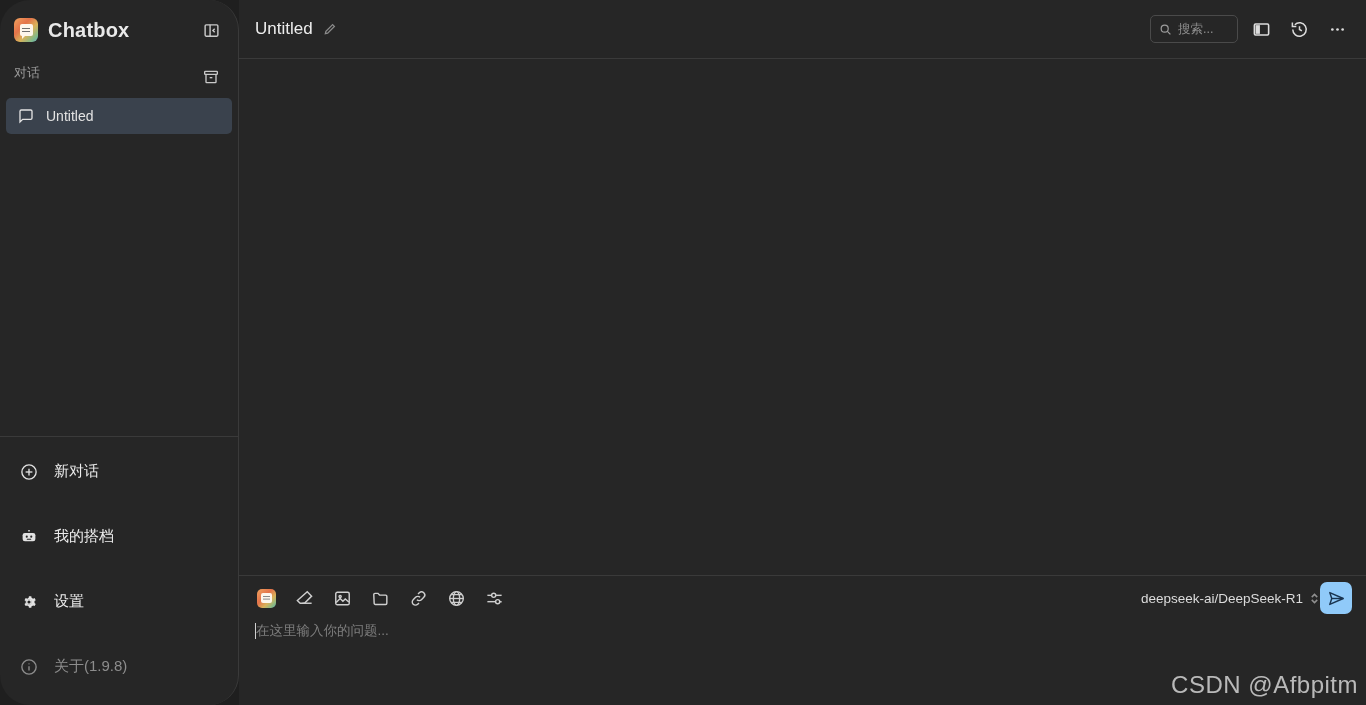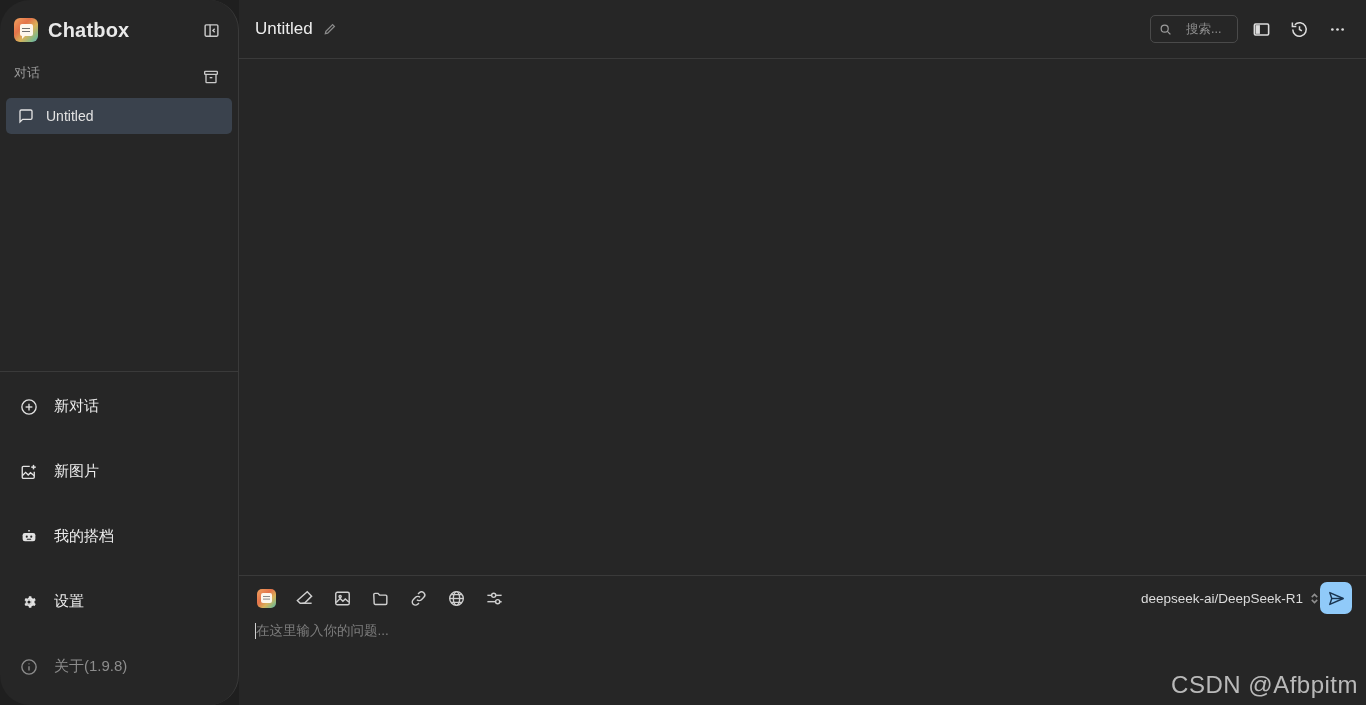--- a/index.html
+++ b/index.html
@@ -87,21 +87,21 @@
   .topbar {
     height: 59px; border-bottom: 1px solid #3a3a3a;
     display: flex; align-items: center; padding: 0 14px 0 16px; gap: 8px;
     flex: 0 0 59px;
   }
   .title { color: #ededed; font-size: 17px; }
   .pencil { color: #8b8b8b; width: 18px; height: 18px; display:flex; align-items:center; justify-content:center;}
   .topbar .spacer { flex: 1; }
   .searchbox {
     width: 88px; height: 28px; border: 1px solid #4a4a4a; border-radius: 5px;
-    display: flex; align-items: center; gap: 14px; padding: 0 8px; cursor: text;
+    display: flex; align-items: center; gap: 6px; padding: 0 8px; cursor: text;
   }
   .searchbox .mag { color: #9d9d9d; display:flex; }
   .search-ph { color: #8e8e8e; font-size: 12.5px; }
   .top-ico { width: 30px; height: 30px; display:flex; align-items:center; justify-content:center; color:#dcdcdc; cursor:pointer; border-radius:4px;}
 
   .canvas { flex: 1; background: #262626; position: relative; }
 
   .composer {
     border-top: 1px solid #3a3a3a;
     background: #262626;
@@ -200,31 +200,20 @@
         <span class="ico">
           <svg width="18" height="18" viewBox="0 0 24 24" fill="none" stroke="currentColor" stroke-width="1.8">
             <circle cx="12" cy="12" r="9.5"></circle>
               <line x1="12" y1="7.5" x2="12" y2="16.5"></line>
               <line x1="7.5" y1="12" x2="16.5" y2="12"></line>
           </svg>
         </span>
         <span>新对话</span>
       </div>
 
-      <div class="nav-item">
-        <span class="ico">
-          <svg width="18" height="18" viewBox="0 0 24 24" fill="none" stroke="currentColor" stroke-width="1.8">
-            <path d="M19 11.5V19a1.5 1.5 0 0 1-1.5 1.5h-13A1.5 1.5 0 0 1 3 19V6a1.5 1.5 0 0 1 1.5-1.5H13"></path>
-            <path d="M3 17l4.5-4.5 3.5 3.5 3-3L19 17"></path>
-            <line x1="18" y1="2.5" x2="18" y2="8.5" stroke-width="2"></line>
-            <line x1="15" y1="5.5" x2="21" y2="5.5" stroke-width="2"></line>
-          </svg>
-        </span>
-        <span>新图片</span>
-      </div>
 
       <div class="nav-item">
         <span class="ico">
           <svg width="18" height="18" viewBox="0 0 24 24" fill="currentColor">
             <path d="M11 2.5h2v2h-2z"></path>
             <rect x="3.5" y="6.5" width="17" height="11" rx="3"></rect>
             <circle cx="9" cy="11.5" r="1.4" fill="#262626"></circle>
             <circle cx="15" cy="11.5" r="1.4" fill="#262626"></circle>
             <rect x="9" y="14.2" width="6" height="1.4" rx=".7" fill="#262626"></rect>
           </svg>

